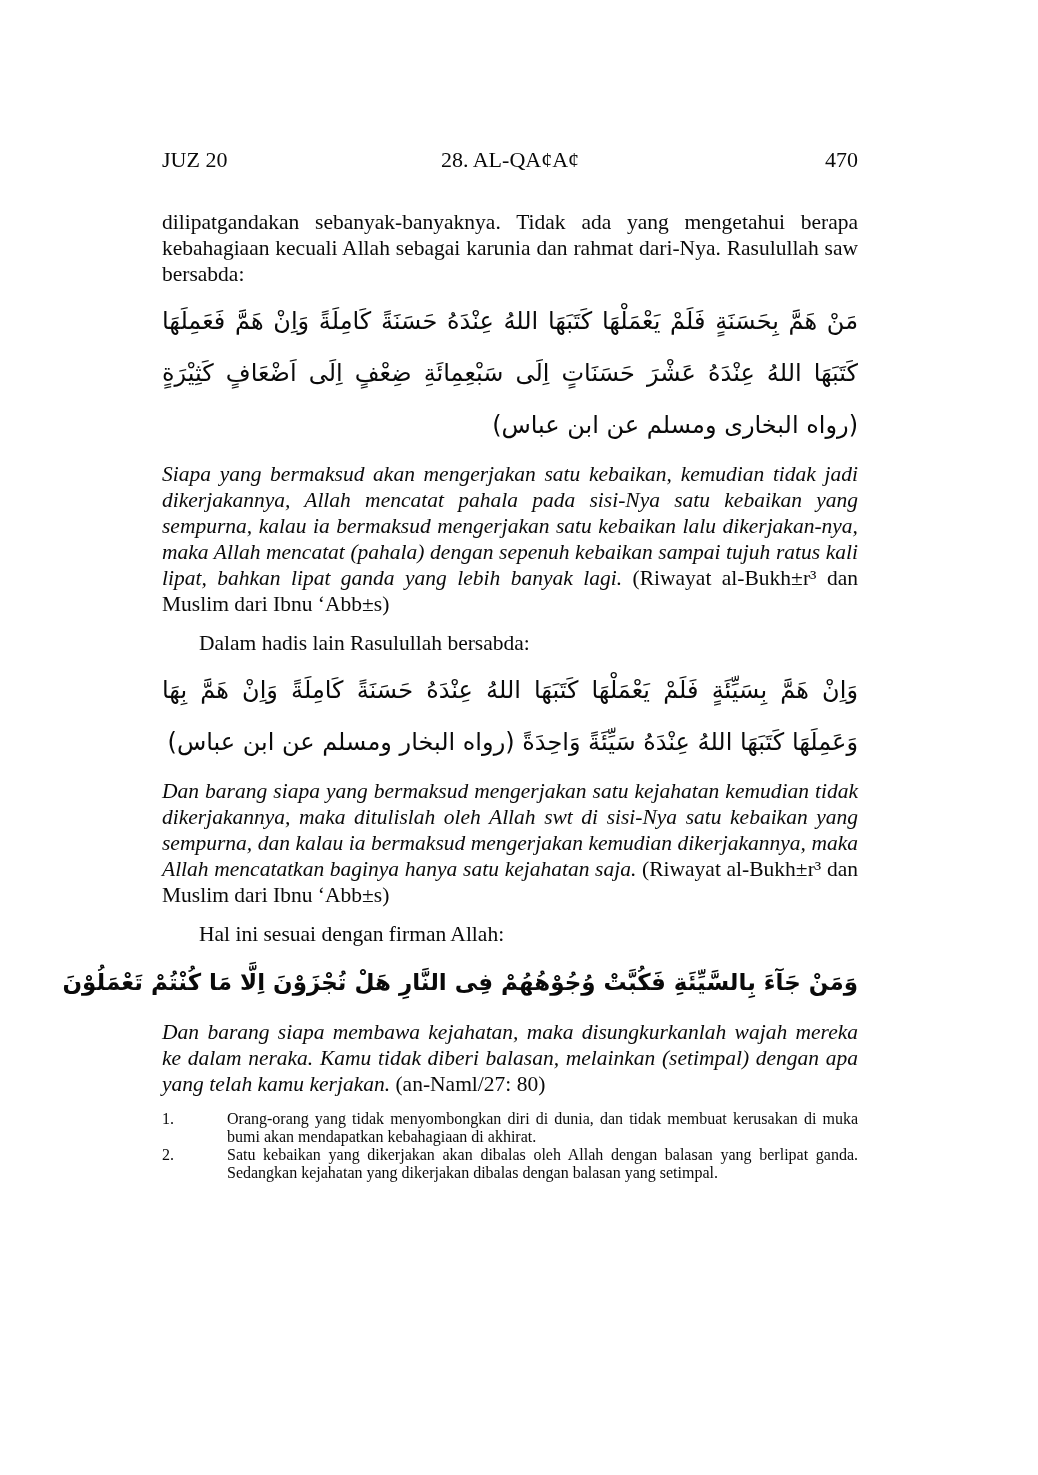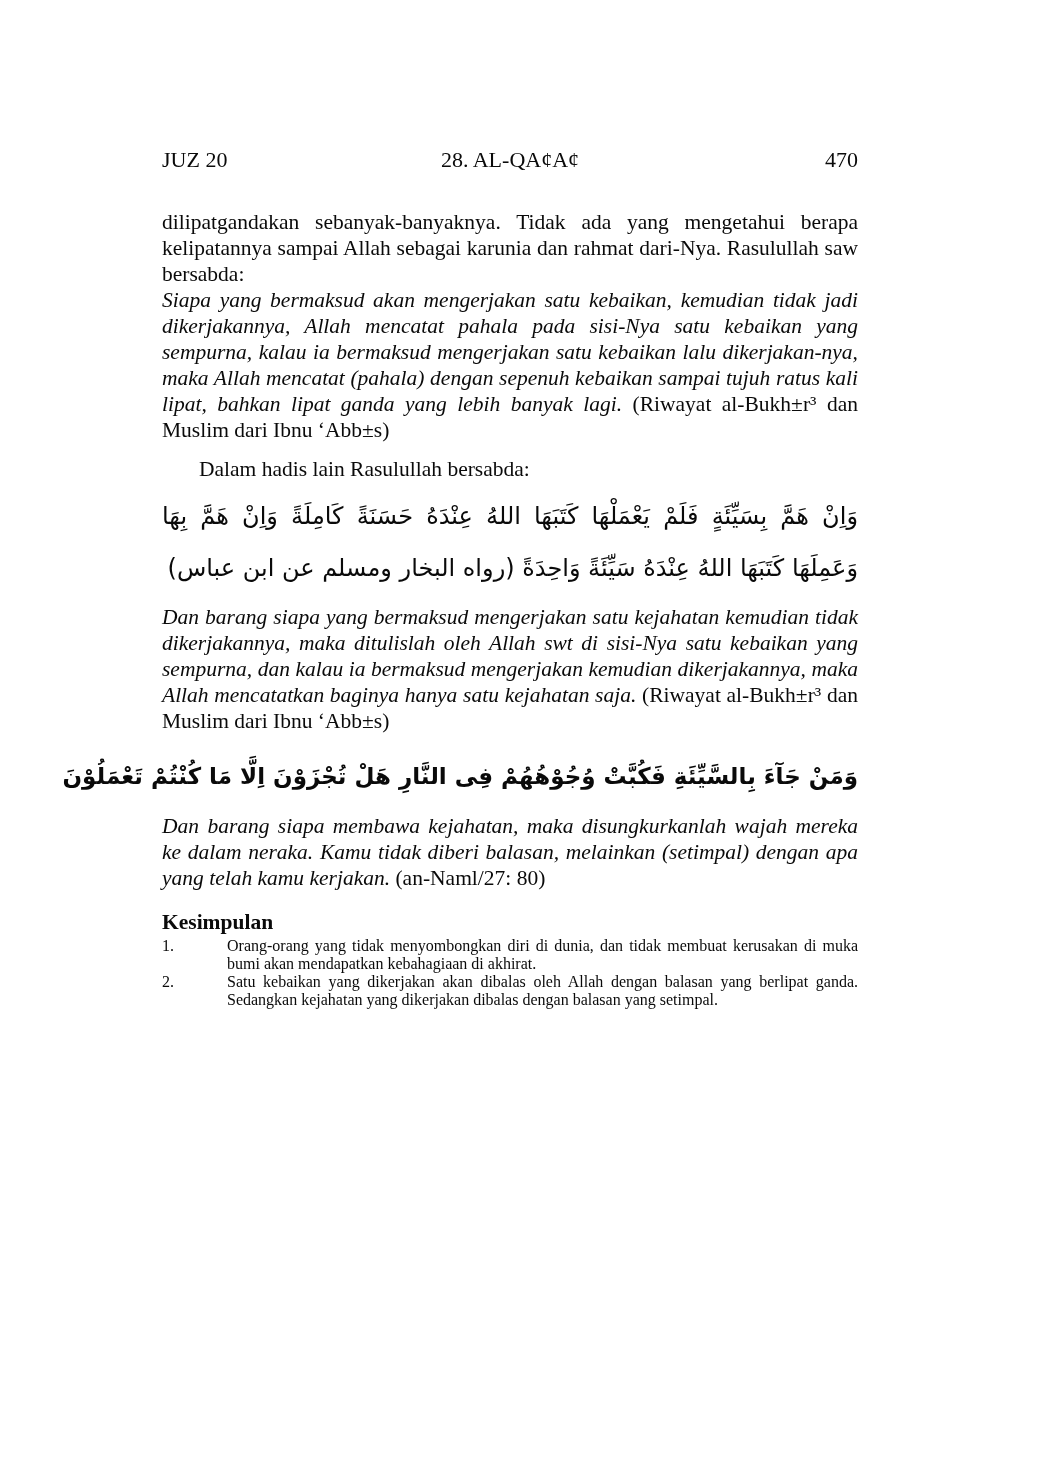--- a/index.html
+++ b/index.html
@@ -48,37 +48,38 @@
 <div class="page">
 
   <header>
     <span class="h-left">JUZ 20</span>
     <span class="h-center">28. AL-QA¢A¢</span>
     <span class="h-right">470</span>
   </header>
 
   <main>
 
-    <p class="justify">dilipatgandakan sebanyak-banyaknya. Tidak ada yang mengetahui berapa kelipatannya sampai Allah sebagai karunia dan rahmat dari-Nya. Rasulullah saw bersabda:</p>
+    <p class="justify">dilipatgandakan sebanyak-banyaknya. Tidak ada yang mengetahui berapa kebahagiaan kecuali Allah sebagai karunia dan rahmat dari-Nya. Rasulullah saw bersabda:</p>
 
+    <p class="arabic" dir="rtl">مَنْ هَمَّ بِحَسَنَةٍ فَلَمْ يَعْمَلْهَا كَتَبَهَا اللهُ عِنْدَهُ حَسَنَةً كَامِلَةً وَاِنْ هَمَّ فَعَمِلَهَا كَتَبَهَا اللهُ عِنْدَهُ عَشْرَ حَسَنَاتٍ اِلَى سَبْعِمِائَةِ ضِعْفٍ اِلَى اَضْعَافٍ كَثِيْرَةٍ (رواه البخارى ومسلم عن ابن عباس)</p>
 
     <p class="trans"><span>Siapa yang bermaksud akan mengerjakan satu kebaikan, kemudian tidak jadi dikerjakannya, Allah mencatat pahala pada sisi-Nya satu kebaikan yang sempurna, kalau ia bermaksud mengerjakan satu kebaikan lalu dikerjakan-nya, maka Allah mencatat (pahala) dengan sepenuh kebaikan sampai tujuh ratus kali lipat, bahkan lipat ganda yang lebih banyak lagi.</span><span class="src"> (Riwayat al-Bukh±r³ dan Muslim dari Ibnu ‘Abb±s)</span></p>
 
     <p class="lead">Dalam hadis lain Rasulullah bersabda:</p>
 
     <p class="arabic" dir="rtl">وَاِنْ هَمَّ بِسَيِّئَةٍ فَلَمْ يَعْمَلْهَا كَتَبَهَا اللهُ عِنْدَهُ حَسَنَةً كَامِلَةً وَاِنْ هَمَّ بِهَا وَعَمِلَهَا كَتَبَهَا اللهُ عِنْدَهُ سَيِّئَةً وَاحِدَةً (رواه البخار ومسلم عن ابن عباس)</p>
 
     <p class="trans"><span>Dan barang siapa yang bermaksud mengerjakan satu kejahatan kemudian tidak dikerjakannya, maka ditulislah oleh Allah swt di sisi-Nya satu kebaikan yang sempurna, dan kalau ia bermaksud mengerjakan kemudian dikerjakannya, maka Allah mencatatkan baginya hanya satu kejahatan saja.</span><span class="src"> (Riwayat al-Bukh±r³ dan Muslim dari Ibnu ‘Abb±s)</span></p>
 
+    <p class="lead">Hal ini sesuai dengan firman Allah:</p>
 
     <p class="quran" dir="rtl">وَمَنْ جَآءَ بِالسَّيِّئَةِ فَكُبَّتْ وُجُوْهُهُمْ فِى النَّارِ هَلْ تُجْزَوْنَ اِلَّا مَا كُنْتُمْ تَعْمَلُوْنَ</p>
 
     <p class="trans"><span>Dan barang siapa membawa kejahatan, maka disungkurkanlah wajah mereka ke dalam neraka. Kamu tidak diberi balasan, melainkan (setimpal) dengan apa yang telah kamu kerjakan.</span><span class="src"> (an-Naml/27: 80)</span></p>
 
-    <div class="kesimpulan-heading">Kesimpulan</div>
 
     <div class="num-list">
       <div class="num-item">
         <span class="num">1.</span>
         <span class="li-text">Orang-orang yang tidak menyombongkan diri di dunia, dan tidak membuat kerusakan di muka bumi akan mendapatkan kebahagiaan di akhirat.</span>
       </div>
       <div class="num-item">
         <span class="num">2.</span>
         <span class="li-text">Satu kebaikan yang dikerjakan akan dibalas oleh Allah dengan balasan yang berlipat ganda. Sedangkan kejahatan yang dikerjakan dibalas dengan balasan yang setimpal.</span>
       </div>

